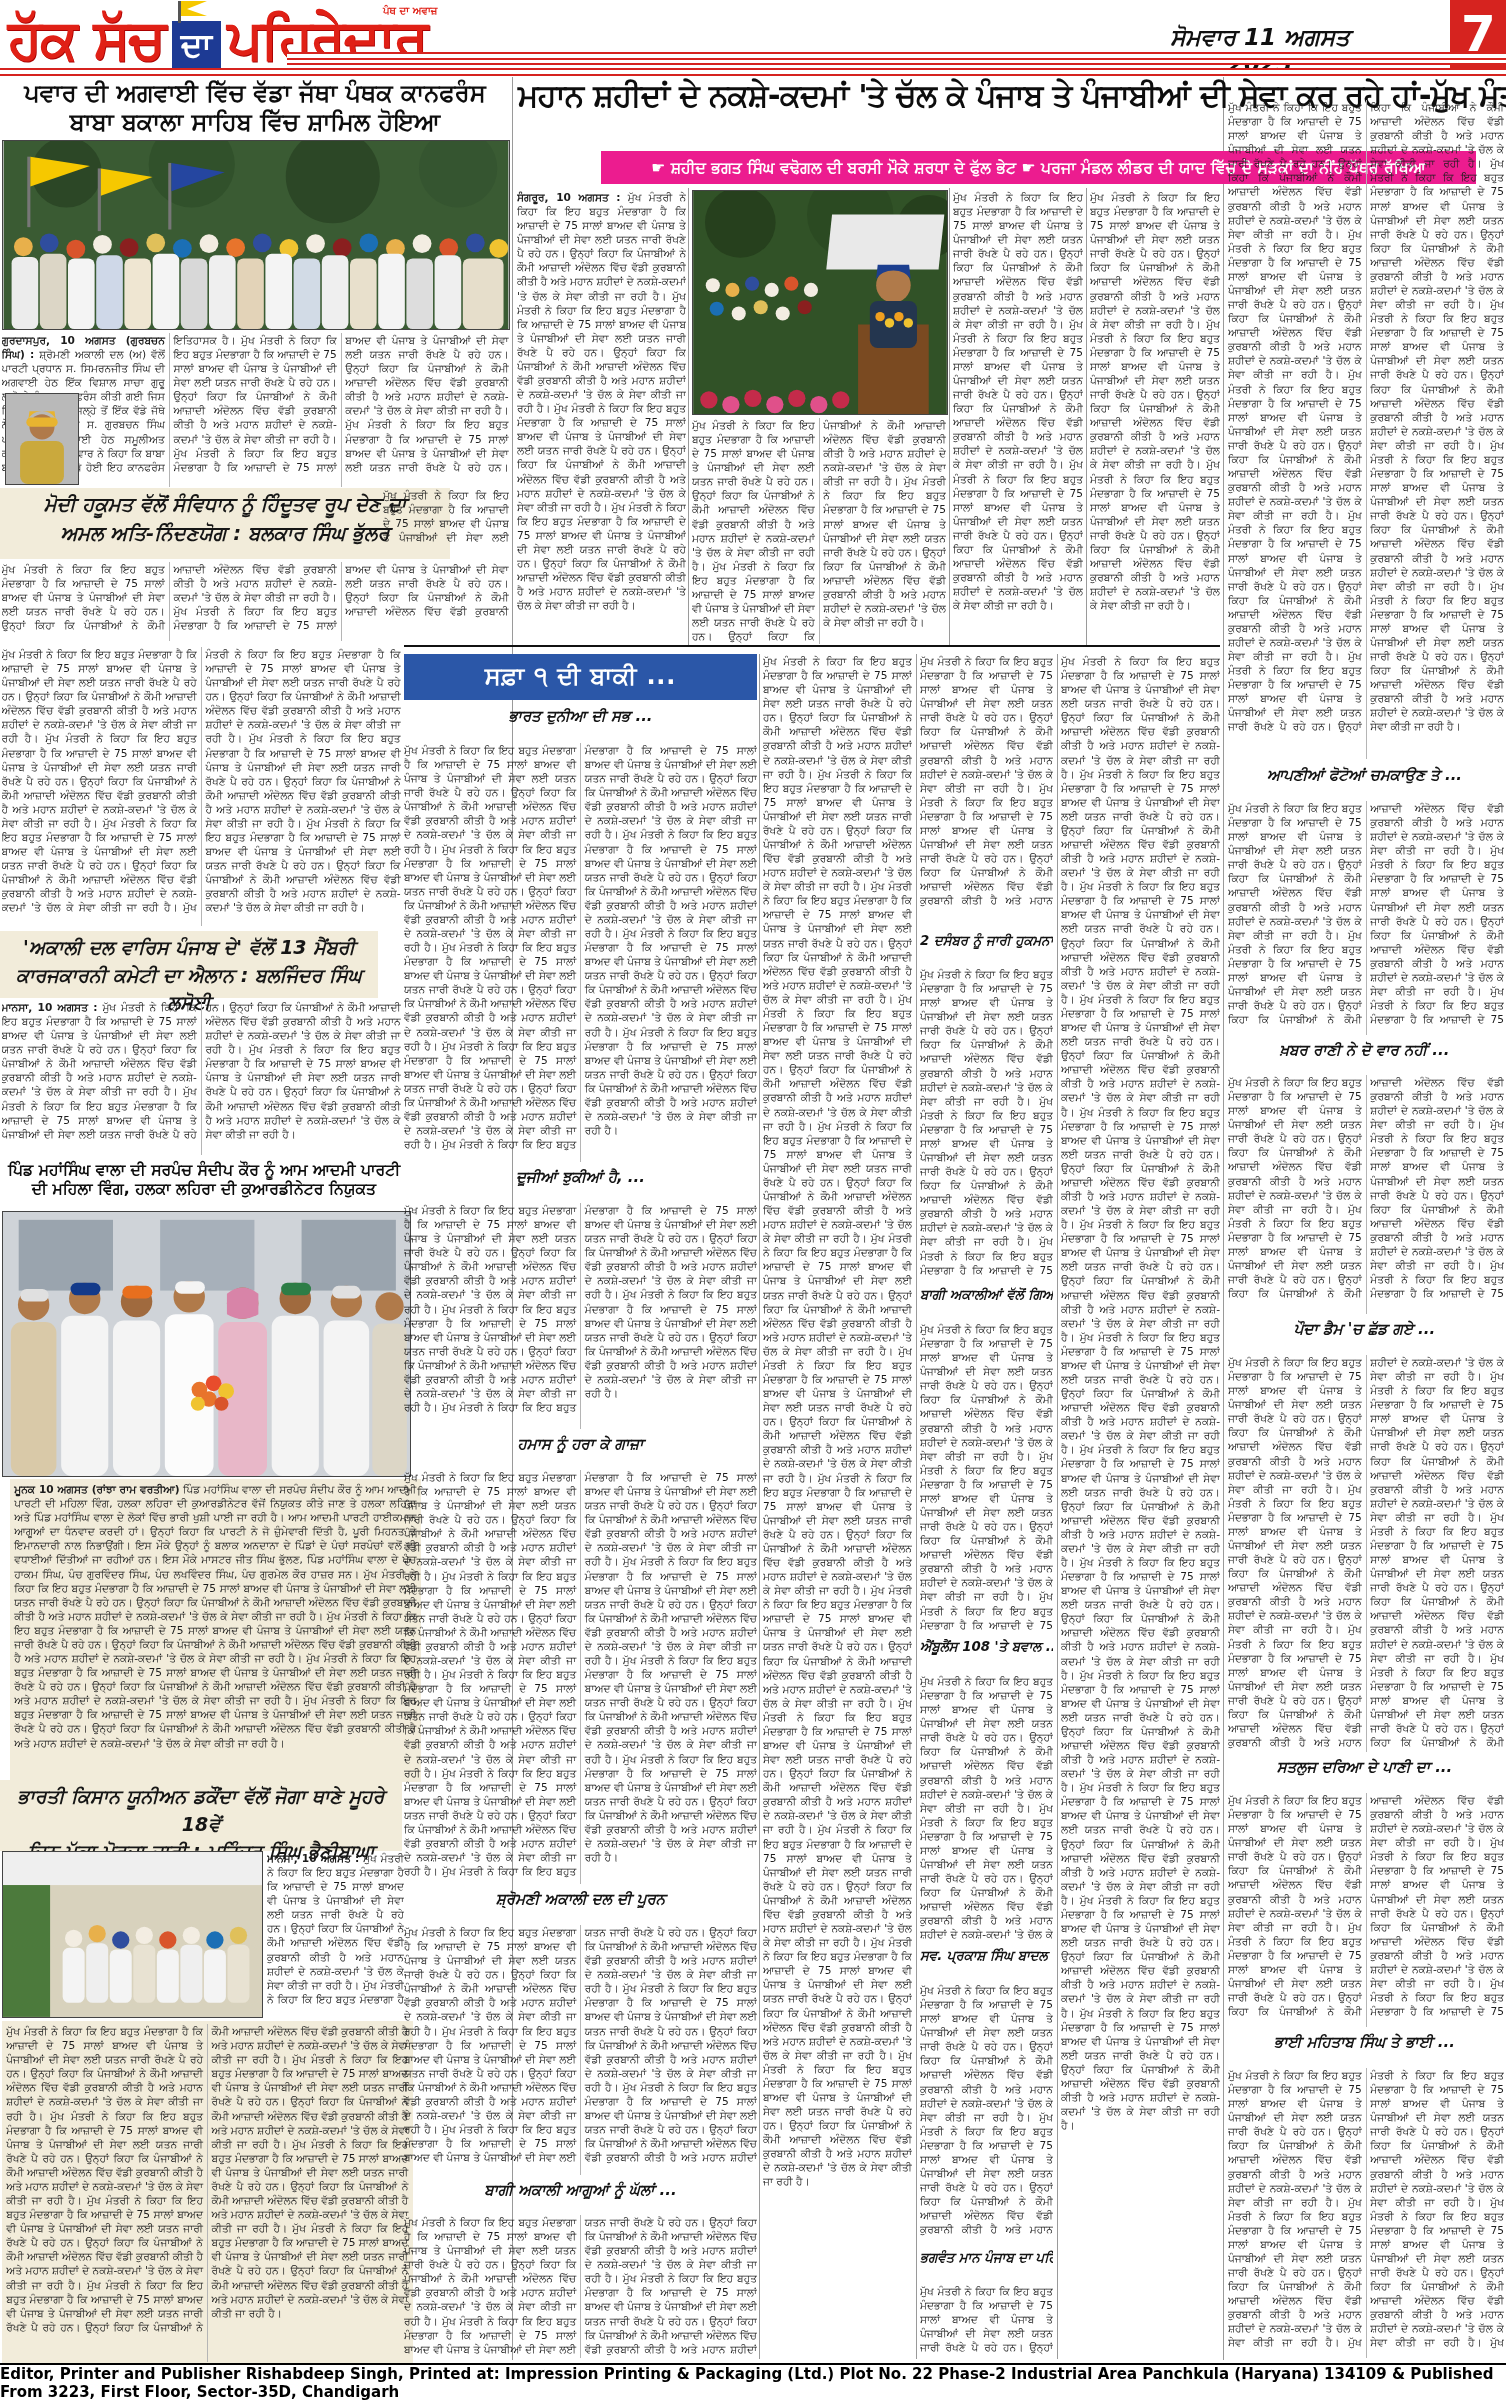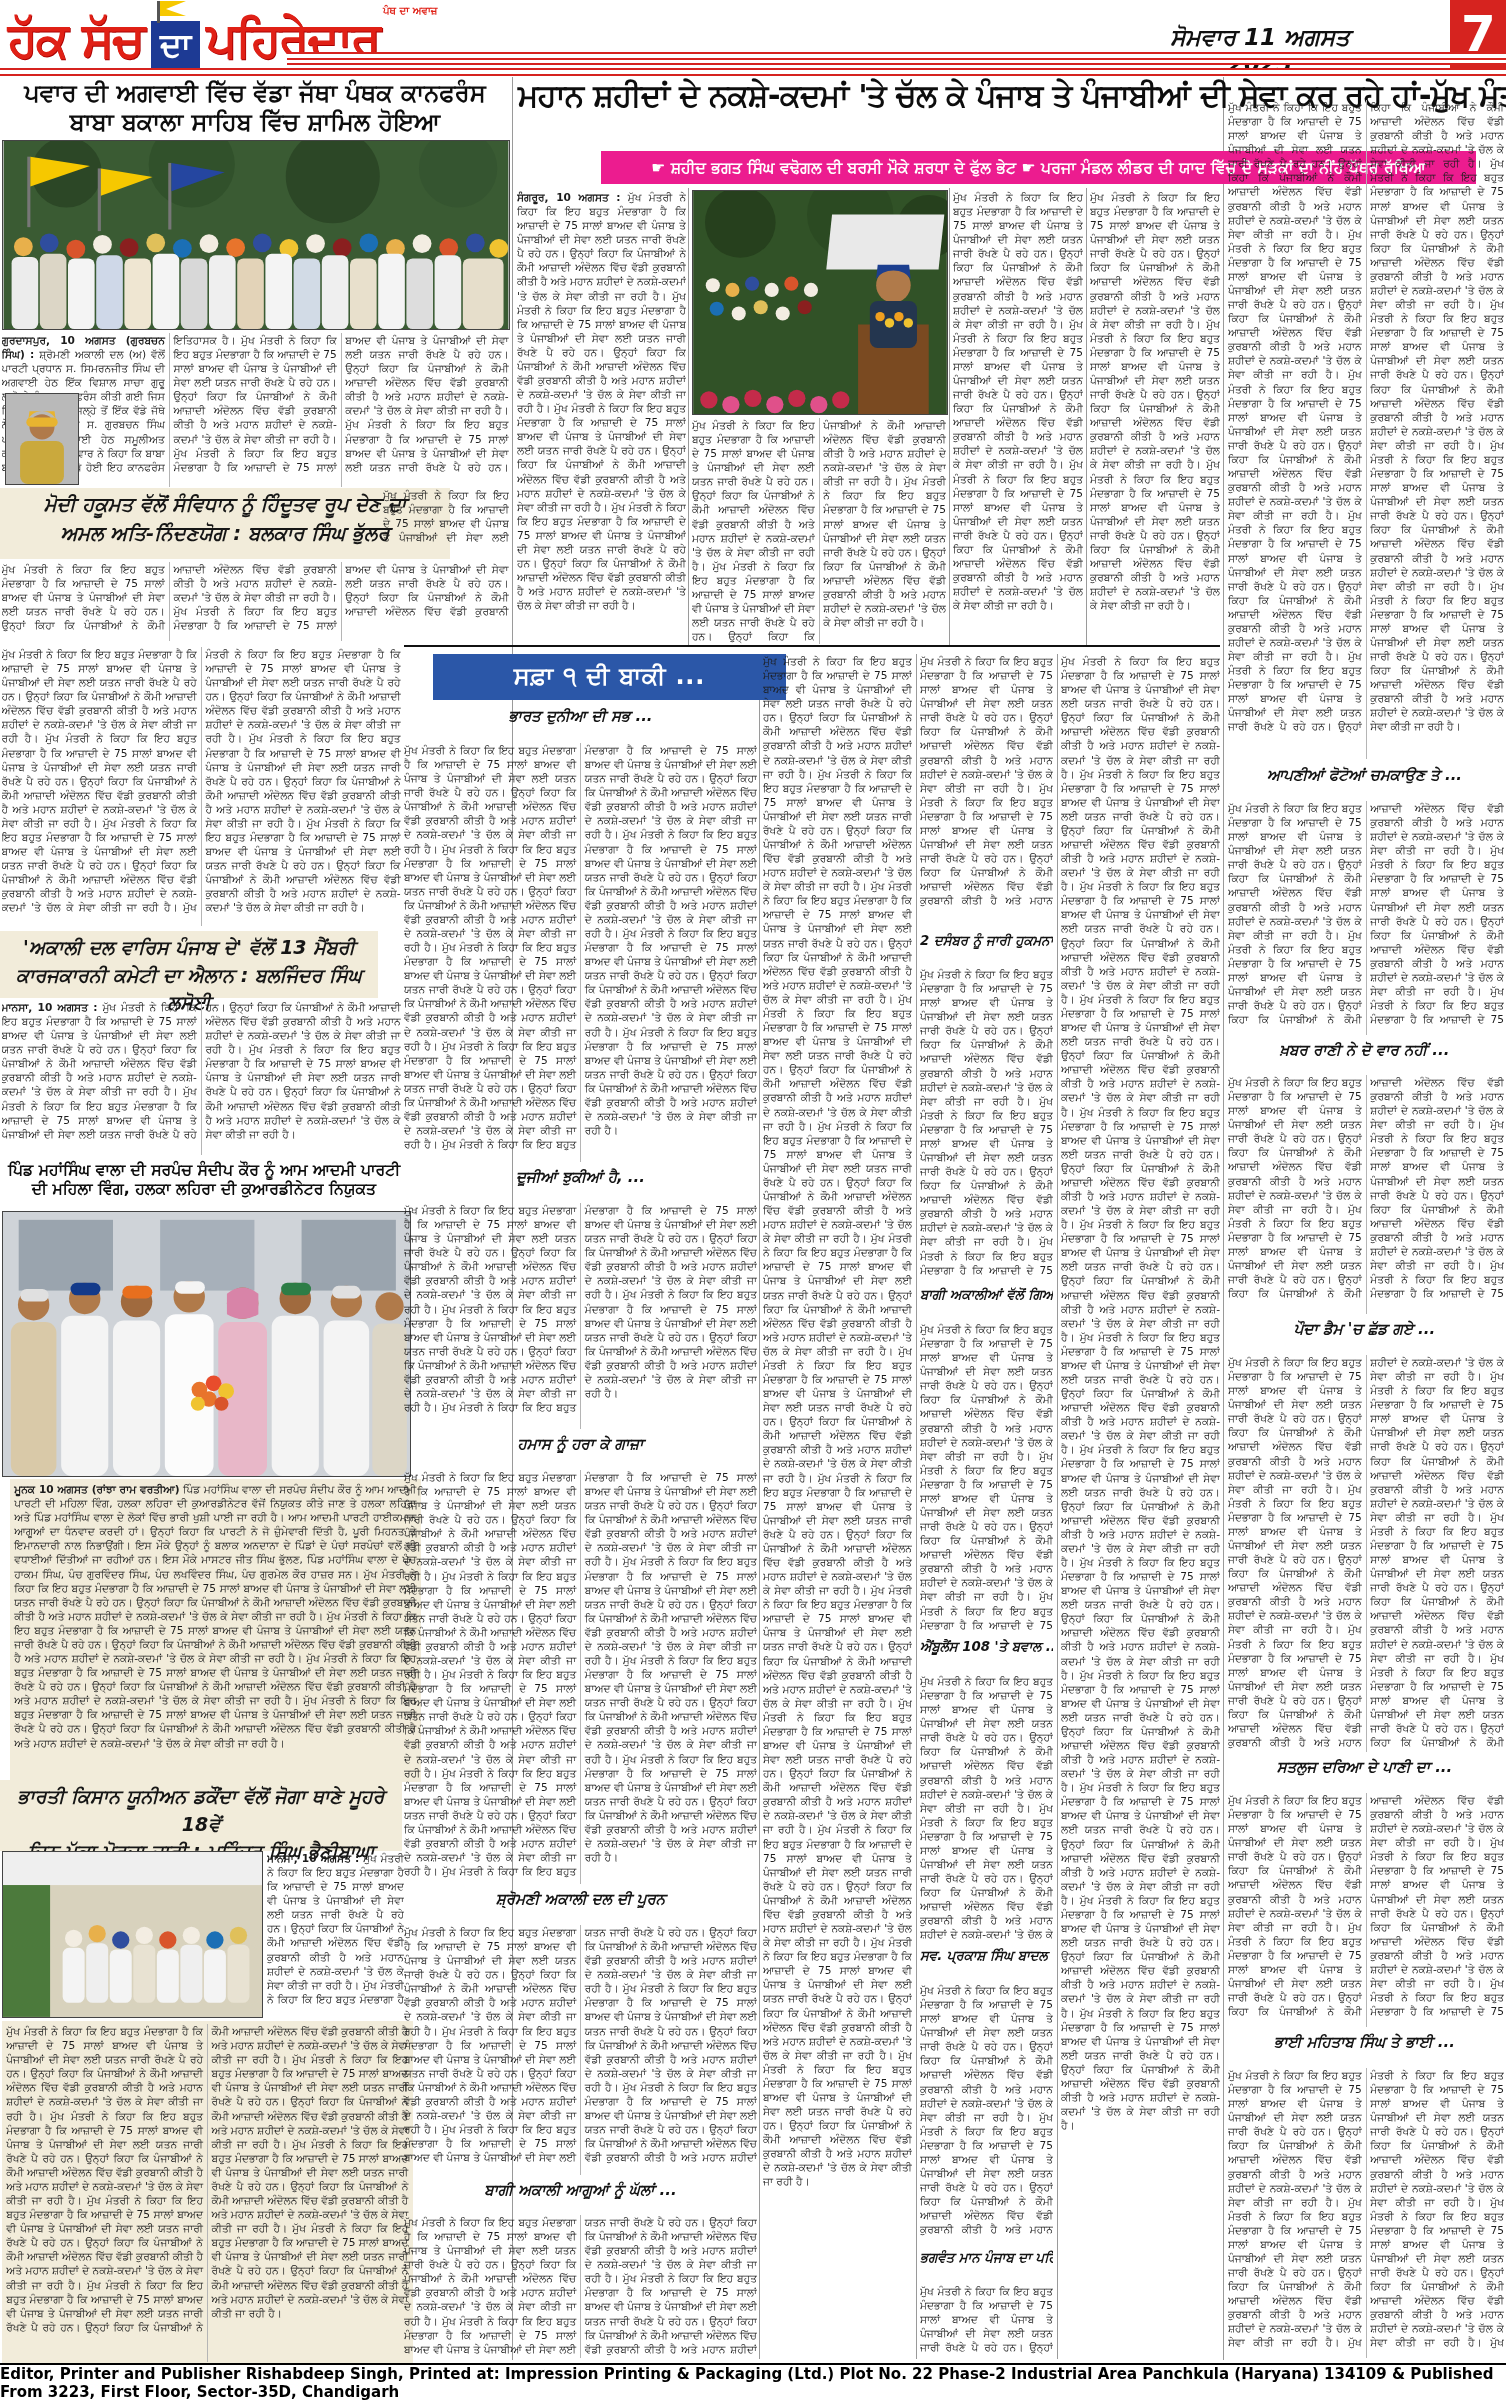--- a/index.html
+++ b/index.html
@@ -1,36 +1,36 @@
 <!DOCTYPE html>
 <html style="font-size:12.6px"><head>
 <meta charset="utf-8">
 <style>
   html,body{margin:0;padding:0;background:#d9d9d9;font-family:"DejaVu Sans","Liberation Sans",sans-serif;}
   #page{position:relative;width:1506px;height:2401px;background:#ffffff;margin:0 auto;overflow:hidden;color:#111;}
   
   .mast{position:absolute;left:7.9px;top:3.1px;height:72px;display:flex;align-items:center;}
-  .mast .red{font-weight:bold;font-size:48px;color:#e02016;letter-spacing:-1.6px;line-height:1;text-shadow:0.8px 0.8px 0 #a00;text-align:right;}
+  .mast .red{font-weight:bold;font-size:55px;color:#e02016;letter-spacing:-1.6px;line-height:1;text-shadow:0.8px 0.8px 0 #a00;text-align:right;}
   .dabox{position:relative;display:inline-block;background:#1d3a94;color:#fff;font-weight:bold;font-size:33px;line-height:47px;width:49px;height:47px;text-align:center;margin:11px 6.3px 0 7.9px;}
   .flagpole{position:absolute;left:6.3px;top:-20.4px;width:2.4px;height:22px;background:#555;}
   .flagtri{position:absolute;left:8.6px;top:-20.4px;width:0;height:0;border-top:8.6px solid #f6c800;border-bottom:7px solid #f6c800;border-right:20.4px solid transparent;border-left:6.3px solid #f6c800;}
   .tagline{position:absolute;left:383px;top:4.7px;font-size:10.2px;color:#e02016;font-weight:bold;}
   .dateline-top{position:absolute;left:1142px;top:23.6px;width:236px;text-align:center;font-size:23px;font-weight:bold;font-style:italic;color:#111;}
   .pageno{position:absolute;left:1450px;top:0;width:57px;height:68px;background:#d6231f;color:#fff;font-size:50px;font-weight:bold;display:flex;align-items:center;justify-content:center;}
   .stripes{position:absolute;background:repeating-linear-gradient(180deg,#d6231f 0 2.4px,#ffffff 2.4px 5.5px);}
   
   .tb{position:absolute;font-size:10.6px;line-height:1.33;text-align:justify;overflow:hidden;color:#1c1c1c;column-gap:8.6px;column-rule:0.8px solid #b5b5b5;}
   .tb b{font-weight:bold;}
   .hl{position:absolute;font-weight:bold;color:#0d0d0d;text-align:center;white-space:nowrap;}
   .cream{background:#f2ecda;}
   .subhead{position:absolute;background:#f2ecda;text-align:center;font-weight:bold;font-style:italic;font-size:19.6px;line-height:1.45;color:#161616;padding-top:3.1px;}
   .crosshead{position:absolute;text-align:center;font-weight:bold;font-style:italic;font-size:15px;color:#141414;white-space:nowrap;overflow:hidden;}
   .vline{position:absolute;width:0.8px;background:#9a9a9a;}
   .photo{position:absolute;overflow:hidden;border:0.8px solid #444;background:#ccc;}
-  .banner{position:absolute;background:#2b57a8;color:#fff;font-weight:bold;font-size:24px;text-align:center;line-height:44px;letter-spacing:0.8px;margin-left:29px;}
+  .banner{position:absolute;background:#2b57a8;color:#fff;font-weight:bold;font-size:24px;text-align:center;line-height:44px;letter-spacing:0.8px;}
   .strip{position:absolute;background:#ec1c8f;color:#fff;font-weight:bold;font-size:15.7px;text-align:center;line-height:33px;white-space:nowrap;overflow:hidden;}
   .footer{position:absolute;left:0;top:2363px;width:1506px;height:36px;border-top:2.4px solid #000;border-bottom:2.4px solid #000;background:#fff;display:flex;align-items:center;justify-content:center;font-size:15px;font-weight:bold;color:#000;}
   .hrule{position:absolute;background:#111;}
 </style>
 </head>
 <body>
 
 <div id="page">
 
   <div class="mast">

